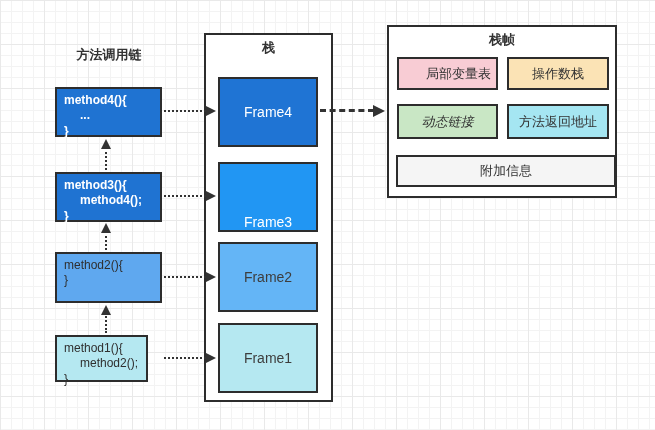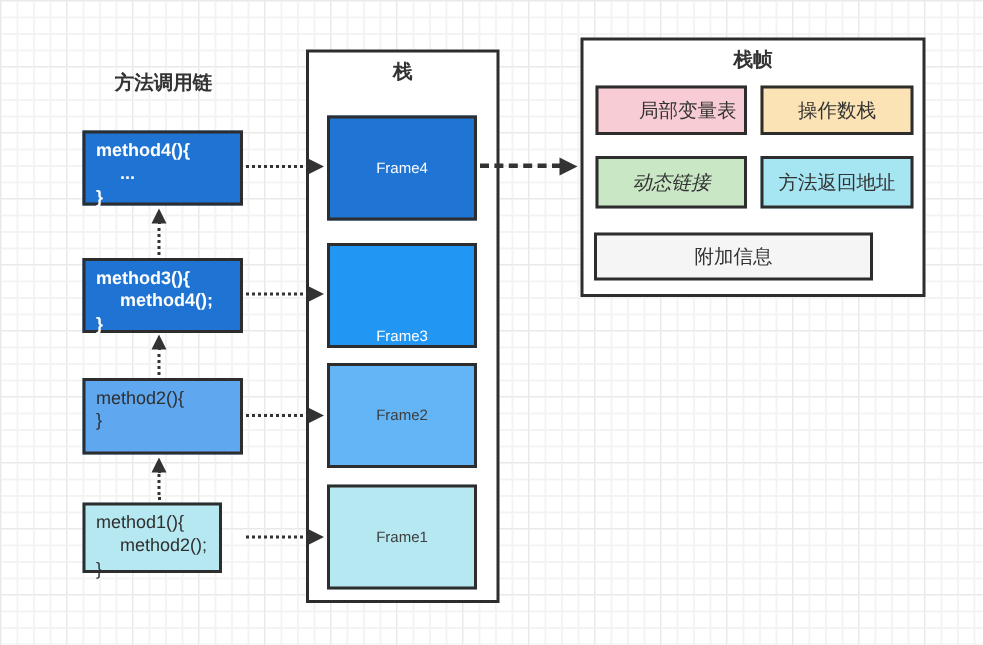--- a/index.html
+++ b/index.html
@@ -37,21 +37,21 @@
   }
   .container-title{
     text-align:center;
     font-weight:bold;
     font-size:13px;
     color:#333;
     padding-top:4px;
   }
   .frame{
     display:flex;align-items:center;justify-content:center;
-    font-size:10px;
+    font-size:14px;
     z-index:2;
   }
   .cell{
     display:flex;align-items:center;justify-content:center;
     font-size:13px;color:#333;
     z-index:2;
   }
   .diagram-title{
     font-weight:bold;font-size:13px;color:#333;
     text-align:center;z-index:2;
@@ -151,21 +151,21 @@
   </div>
   <div class="abs node cell c2" style="left:507px;top:57px;width:102px;height:33px;">
     <span>操作数栈</span>
   </div>
   <div class="abs node cell c3" style="left:397px;top:104px;width:101px;height:35px;font-style:italic;">
     <span>动态链接</span>
   </div>
   <div class="abs node cell c4" style="left:507px;top:104px;width:102px;height:35px;">
     <span>方法返回地址</span>
   </div>
-  <div class="abs node cell c5" style="left:396px;top:155px;width:186px;height:32px;">
+  <div class="abs node cell c5" style="left:396px;top:155px;width:220px;height:32px;">
     <span>附加信息</span>
   </div>
 
   <div class="abs hline" style="left:164px;top:110px;width:42px;"></div>
   <div class="abs head-right" style="left:206px;top:106px;"></div>
 
   <div class="abs hline" style="left:164px;top:195px;width:42px;"></div>
   <div class="abs head-right" style="left:206px;top:191px;"></div>
 
   <div class="abs hline" style="left:164px;top:276px;width:42px;"></div>

